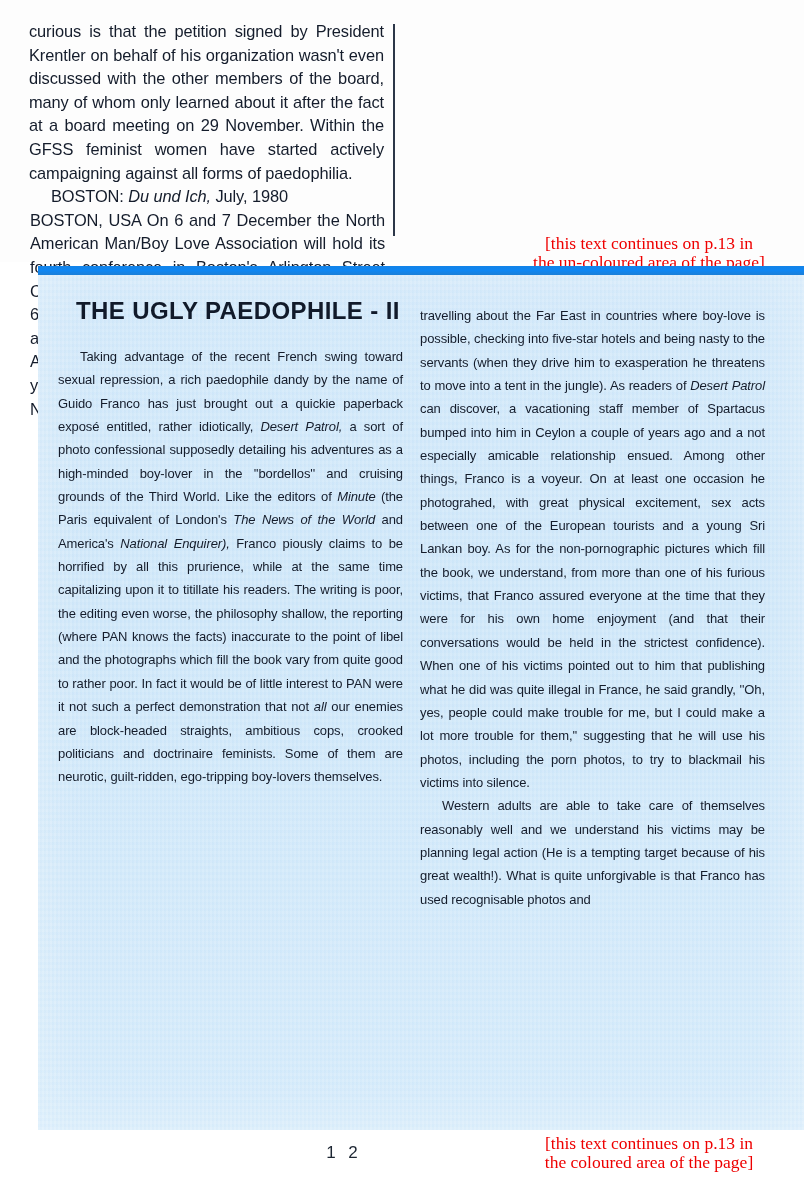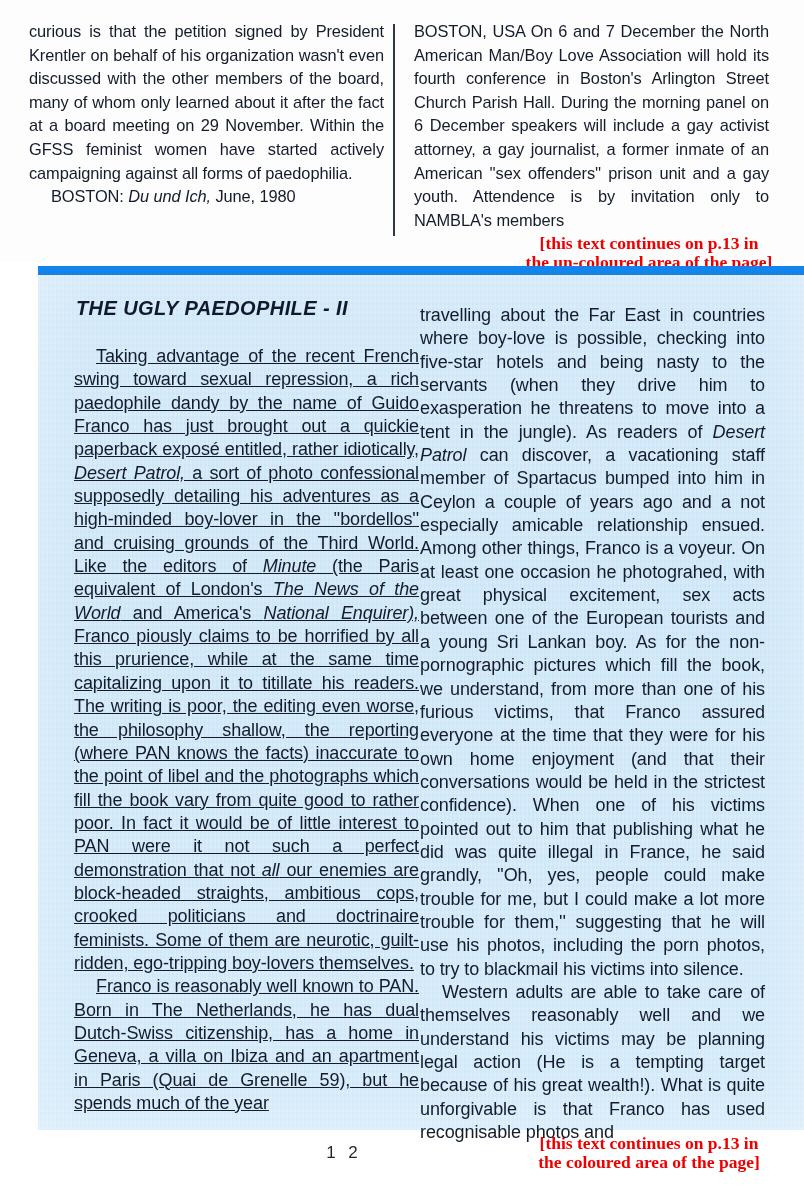--- a/index.html
+++ b/index.html
@@ -24,20 +24,21 @@
     width: 804px;
     height: 262px;
     background: #fdfdfd;
   }
   #top-columns {
     position: absolute;
     left: 0;
     top: 20px;
     width: 804px;
     display: flex;
+    flex-direction: column;
   }
   .top-col {
     width: 355px;
     font-size: 16.4px;
     line-height: 23.6px;
     text-align: justify;
     color: #141c2b;
     letter-spacing: -0.1px;
   }
   #top-col-left { margin-left: 29px; }
@@ -51,21 +52,21 @@
     width: 2px;
     height: 212px;
     background: #2c3748;
   }
 
   
   .annot-red {
     position: absolute;
     color: #ee0000;
     font-family: "Liberation Serif", serif;
-    font-weight: bold;
+    font-weight: normal;
     font-size: 17.5px;
     line-height: 18.5px;
     text-align: center;
     white-space: pre-line;
   }
   #annot-top {
     left: 494px;
     top: 234px;
     width: 310px;
   }
@@ -103,49 +104,47 @@
     width: 766px;
     height: 9px;
     background: linear-gradient(180deg, #1383e8 0%, #0f86f2 50%, #1b7fd8 100%);
     z-index: 3;
   }
 
   #headline {
     position: absolute;
     left: 76px;
     top: 297px;
-    font-size: 20px;
+    font-size: 24px;
     font-weight: bold;
     letter-spacing: 0.4px;
     color: #111a2a;
     z-index: 2;
-    font-style: italic;
   }
 
   #blue-columns {
     position: absolute;
     left: 0;
     top: 0;
     width: 766px;
     height: 864px;
     z-index: 2;
   }
   .blue-col {
     position: absolute;
     width: 345px;
-    font-size: 18px;
+    font-size: 13px;
     line-height: 23.35px;
     text-align: justify;
     color: #141c2b;
     letter-spacing: -0.1px;
   }
   #blue-col-left {
-    left: 36px;
+    left: 20px;
     top: 79px;
-    text-decoration: underline;
   }
   #blue-col-right {
     left: 382px;
     top: 38px;
   }
   .blue-col p { margin: 0; }
 
   
   #page-number {
     position: absolute;
@@ -162,21 +161,21 @@
 </style>
 </head>
 <body>
 
 <div id="top-section">
 
   <div id="top-columns">
 
     <div class="top-col" id="top-col-left">
       <p>curious is that the petition signed by President Krentler on behalf of his organization wasn't even discussed with the other members of the board, many of whom only learned about it after the fact at a board meeting on 29 November. Within the GFSS feminist women have started actively campaigning against all forms of paedophilia.</p>
-      <p class="indent-para"><span>BOSTON:</span><span> </span><em>Du und Ich,</em><span> June, 1980</span></p>
+      <p class="indent-para"><span>BOSTON:</span><span> </span><em>Du und Ich,</em><span> July, 1980</span></p>
     </div>
 
     <div class="top-col" id="top-col-right">
       <p>BOSTON, USA On 6 and 7 December the North American Man/Boy Love Association will hold its fourth conference in Boston's Arlington Street Church Parish Hall. During the morning panel on 6 December speakers will include a gay activist attorney, a gay journalist, a former inmate of an American ''sex offenders'' prison unit and a gay youth. Attendence is by invitation only to NAMBLA's members</p>
     </div>
 
   </div>
 
   <div class="rule-vertical"></div>
 </div>
@@ -184,21 +183,20 @@
 <div class="annot-red" id="annot-top">[this text continues on p.13  in
 the un-coloured area of the page]</div>
 
 <div id="blue-panel">
 
   <div id="blue-columns">
 
     <div class="blue-col" id="blue-col-left">
       <p class="indent-para"><span>Taking advantage of the recent French swing toward sexual repression, a rich paedophile dandy by the name of Guido Franco has just brought out a quickie paperback exposé entitled, rather idiotically, </span><em>Desert Patrol,</em><span> a sort of photo confessional supposedly detailing his adventures as a high-minded boy-lover in the ''bordellos'' and cruising grounds of the Third World. Like the editors of </span><em>Minute</em><span> (the Paris equivalent of London's </span><em>The News of the World</em><span> and America's </span><em>National Enquirer),</em><span> Franco piously claims to be horrified by all this prurience, while at the same time capitalizing upon it to titillate his readers. The writing is poor, the editing even worse, the philosophy shallow, the reporting (where PAN knows the facts) inaccurate to the point of libel and the photographs which fill the book vary from quite good to rather poor. In fact it would be of little interest to PAN were it not such a perfect demonstration that not </span><em>all</em><span> our enemies are block-headed straights, ambitious cops, crooked politicians and doctrinaire feminists. Some of them are neurotic, guilt-ridden, ego-tripping boy-lovers themselves.</span></p>
 
-      <p class="indent-para">Franco is reasonably well known to PAN. Born in The Netherlands, he has dual Dutch-Swiss citizenship, has a home in Geneva, a villa on Ibiza and an apartment in Paris (Quai de Grenelle 59), but he spends much of the year</p>
     </div>
 
     <div class="blue-col" id="blue-col-right">
       <p><span>travelling about the Far East in countries where boy-love is possible, checking into five-star hotels and being nasty to the servants (when they drive him to exasperation he threatens to move into a tent in the jungle). As readers of </span><em>Desert Patrol</em><span> can discover, a vacationing staff member of Spartacus bumped into him in Ceylon a couple of years ago and a not especially amicable relationship ensued. Among other things, Franco is a voyeur. On at least one occasion he photograhed, with great physical excitement, sex acts between one of the European tourists and a young Sri Lankan boy. As for the non-pornographic pictures which fill the book, we understand, from more than one of his furious victims, that Franco assured everyone at the time that they were for his own home enjoyment (and that their conversations would be held in the strictest confidence). When one of his victims pointed out to him that publishing what he did was quite illegal in France, he said grandly, ''Oh, yes, people could make trouble for me, but I could make a lot more trouble for them,'' suggesting that he will use his photos, including the porn photos, to try to blackmail his victims into silence.</span></p>
 
       <p class="indent-para">Western adults are able to take care of themselves reasonably well and we understand his victims may be planning legal action (He is a tempting target because of his great wealth!). What is quite unforgivable is that Franco has used recognisable photos and</p>
     </div>
 
   </div>
 </div>

